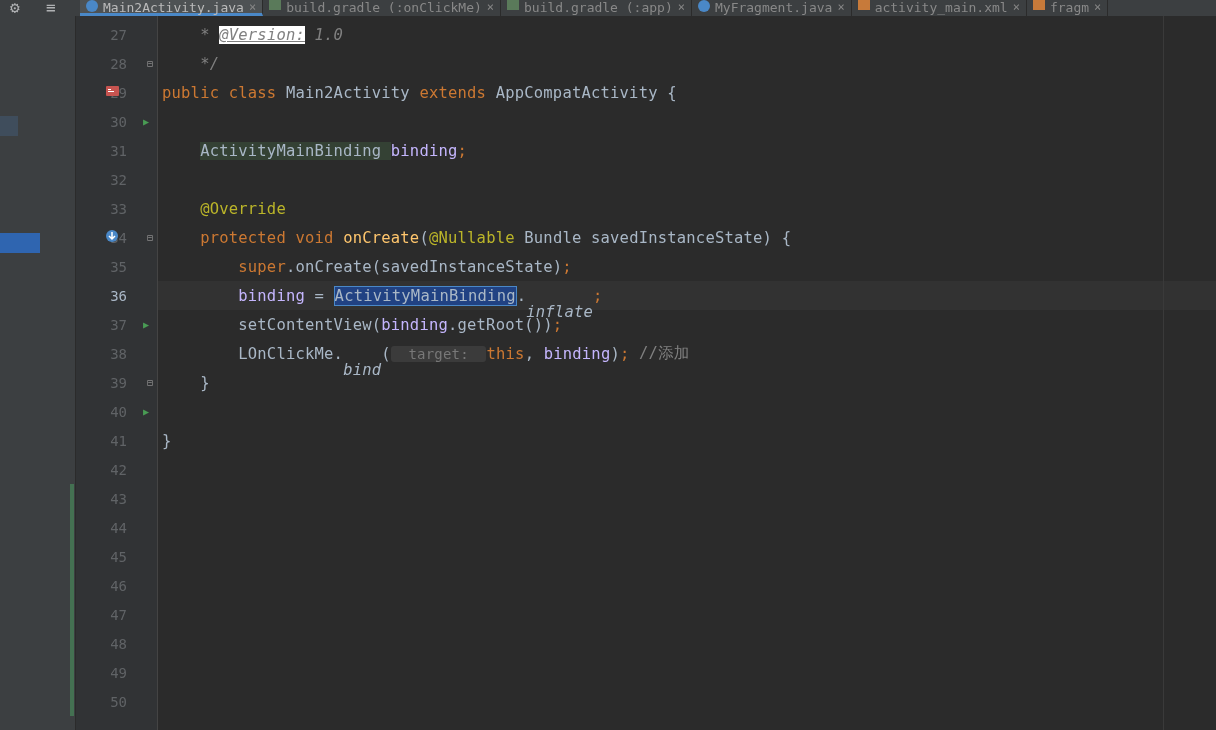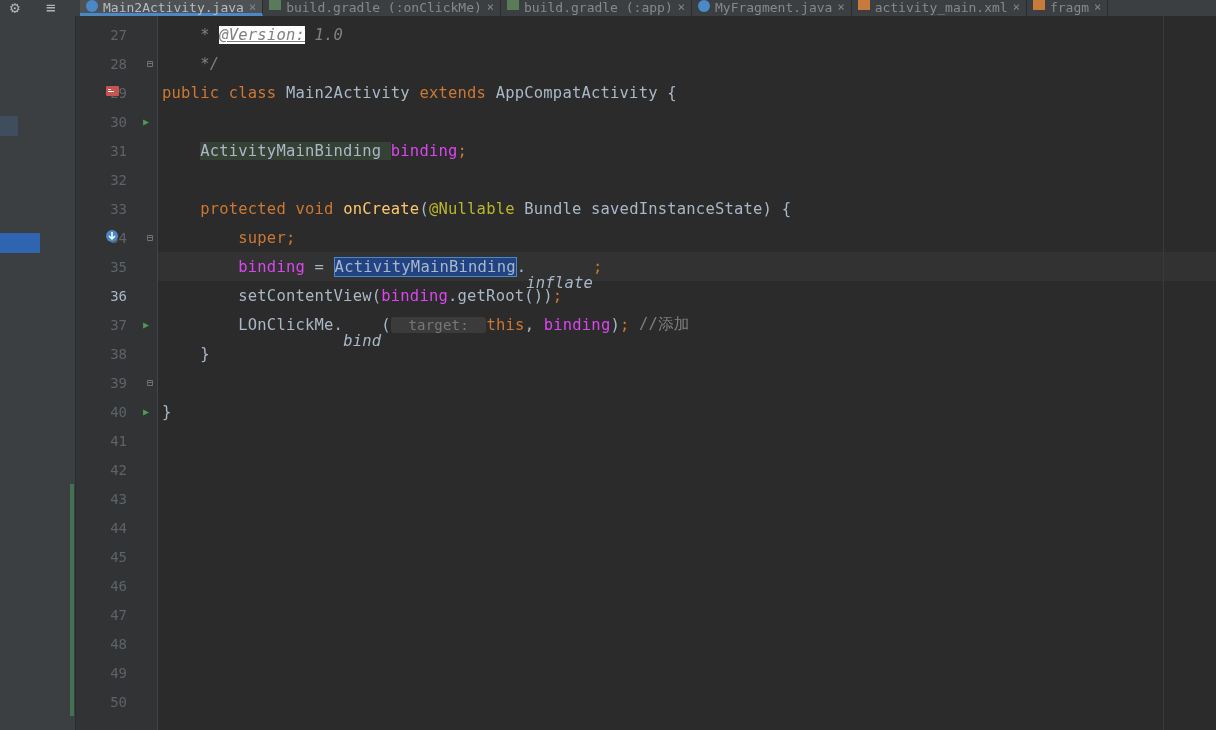--- a/index.html
+++ b/index.html
@@ -128,21 +128,21 @@
     font-size: 15.5px;
     letter-spacing: 0.2px;
   }
   .code-line.current { background: #323232; }
   
   .kw { color: #cc7832; }
   .comment { color: #808080; font-style: italic; }
   .annotation { color: #bbb529; }
   .annotation-hl { color: #808080; font-style: italic; background: #ffffff; text-decoration: underline; }
   .static-method { color: #a9b7c6; font-style: italic; margin-top: 33px; }
-  .field { color: #d946ef; }
+  .field { color: #c4b5fd; }
   .param-hint { color: #787878; background: #3b3b3b; padding: 0 9px; border-radius: 3px; font-style: normal; font-size: 14px; }
   .highlight-box { background: #214283; border: 1px solid #4a88c7; }
   .version-num { color: #808080; font-style: italic; }
   .right-margin {
     position: absolute;
     right: 52px;
     top: 0;
     bottom: 0;
     width: 1px;
     background: #3a3a3a;
@@ -258,24 +258,25 @@
     <div class="code-line"><span class="comment"><span>    </span><span>*/</span></span></div>
 
     <div class="code-line"><span class="kw">public </span><span class="kw">class </span><span>Main2Activity </span><span class="kw">extends </span><span>AppCompatActivity {</span></div>
 
     <div class="code-line"></div>
 
     <div class="code-line"><span>    </span><span style="background:#344134">ActivityMainBinding </span><span class="field">binding</span><span class="kw">;</span></div>
 
     <div class="code-line"></div>
 
+    <div class="code-line"><span>    </span><span class="annotation">@Override</span></div>
 
     <div class="code-line"><span>    </span><span class="kw">protected </span><span class="kw">void </span><span style="color:#ffc66d">onCreate</span><span>(</span><span class="annotation">@Nullable </span><span>Bundle </span><span>savedInstanceState</span><span>) {</span></div>
 
-    <div class="code-line"><span>        </span><span class="kw">super</span><span class="kw">;</span></div>
+    <div class="code-line"><span>        </span><span class="kw">super</span><span>.onCreate(savedInstanceState)</span><span class="kw">;</span></div>
 
     <div class="code-line current"><span>        </span><span class="field">binding</span><span> = </span><span class="highlight-box">ActivityMainBinding</span><span>.</span><span class="static-method">inflate</span><span class="kw">;</span></div>
 
     <div class="code-line"><span>        </span><span>setContentView(</span><span class="field">binding</span><span>.getRoot())</span><span class="kw">;</span></div>
 
     <div class="code-line"><span>        </span><span>LOnClickMe.</span><span class="static-method">bind</span><span>(</span><span class="param-hint"> target: </span><span class="kw">this</span><span>, </span><span class="field">binding</span><span>)</span><span class="kw">;</span><span> </span><span class="comment" style="font-style:normal">//添加</span></div>
 
     <div class="code-line"><span>    </span><span>}</span></div>
 
     <div class="code-line"></div>

